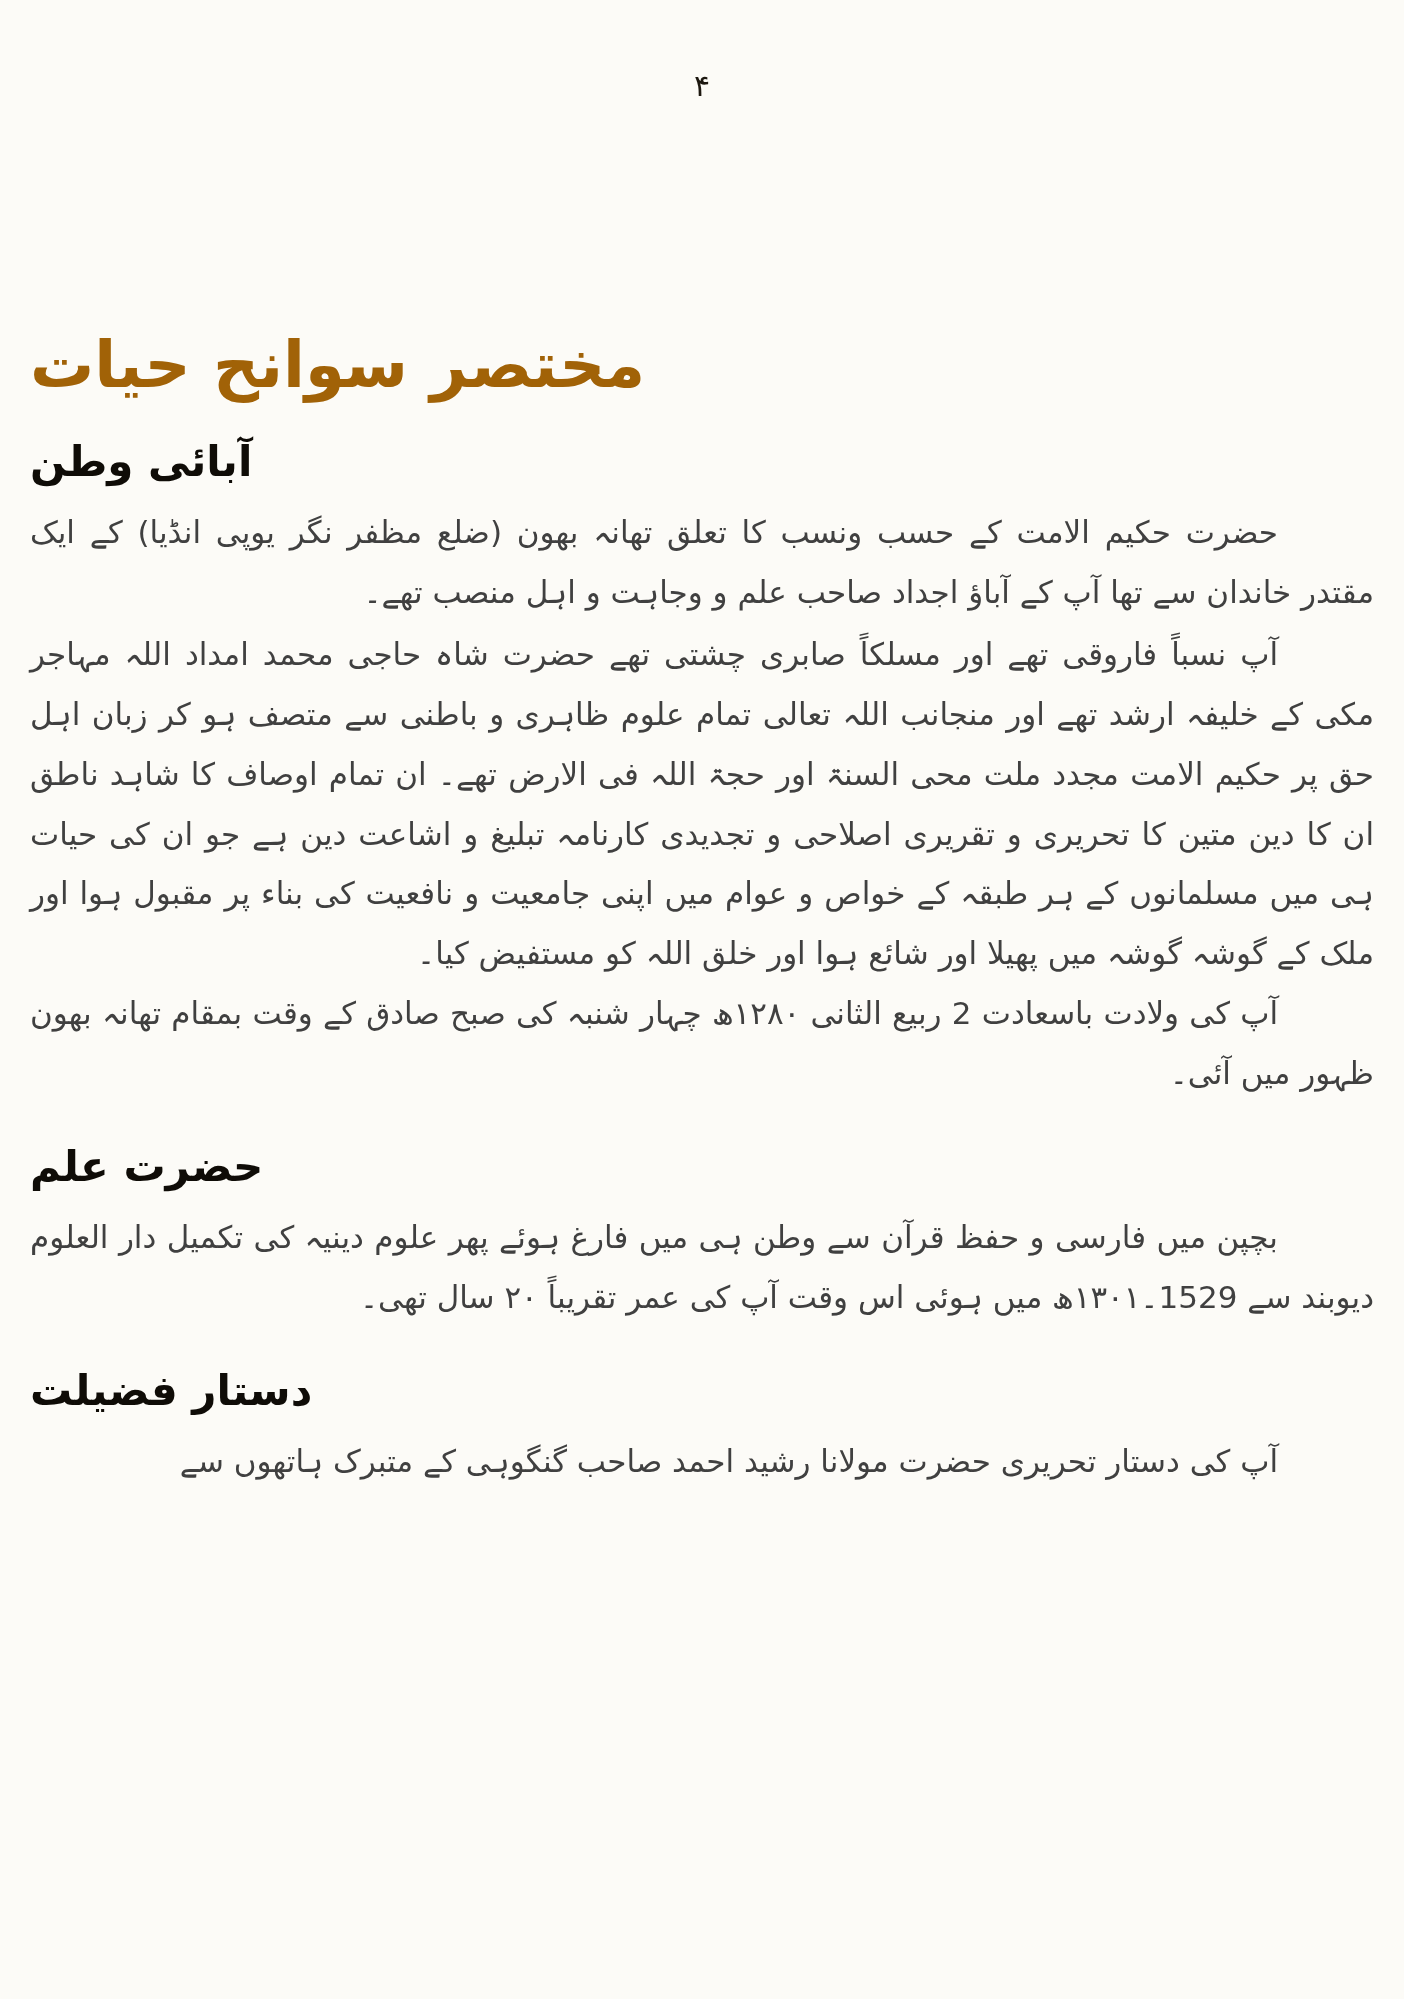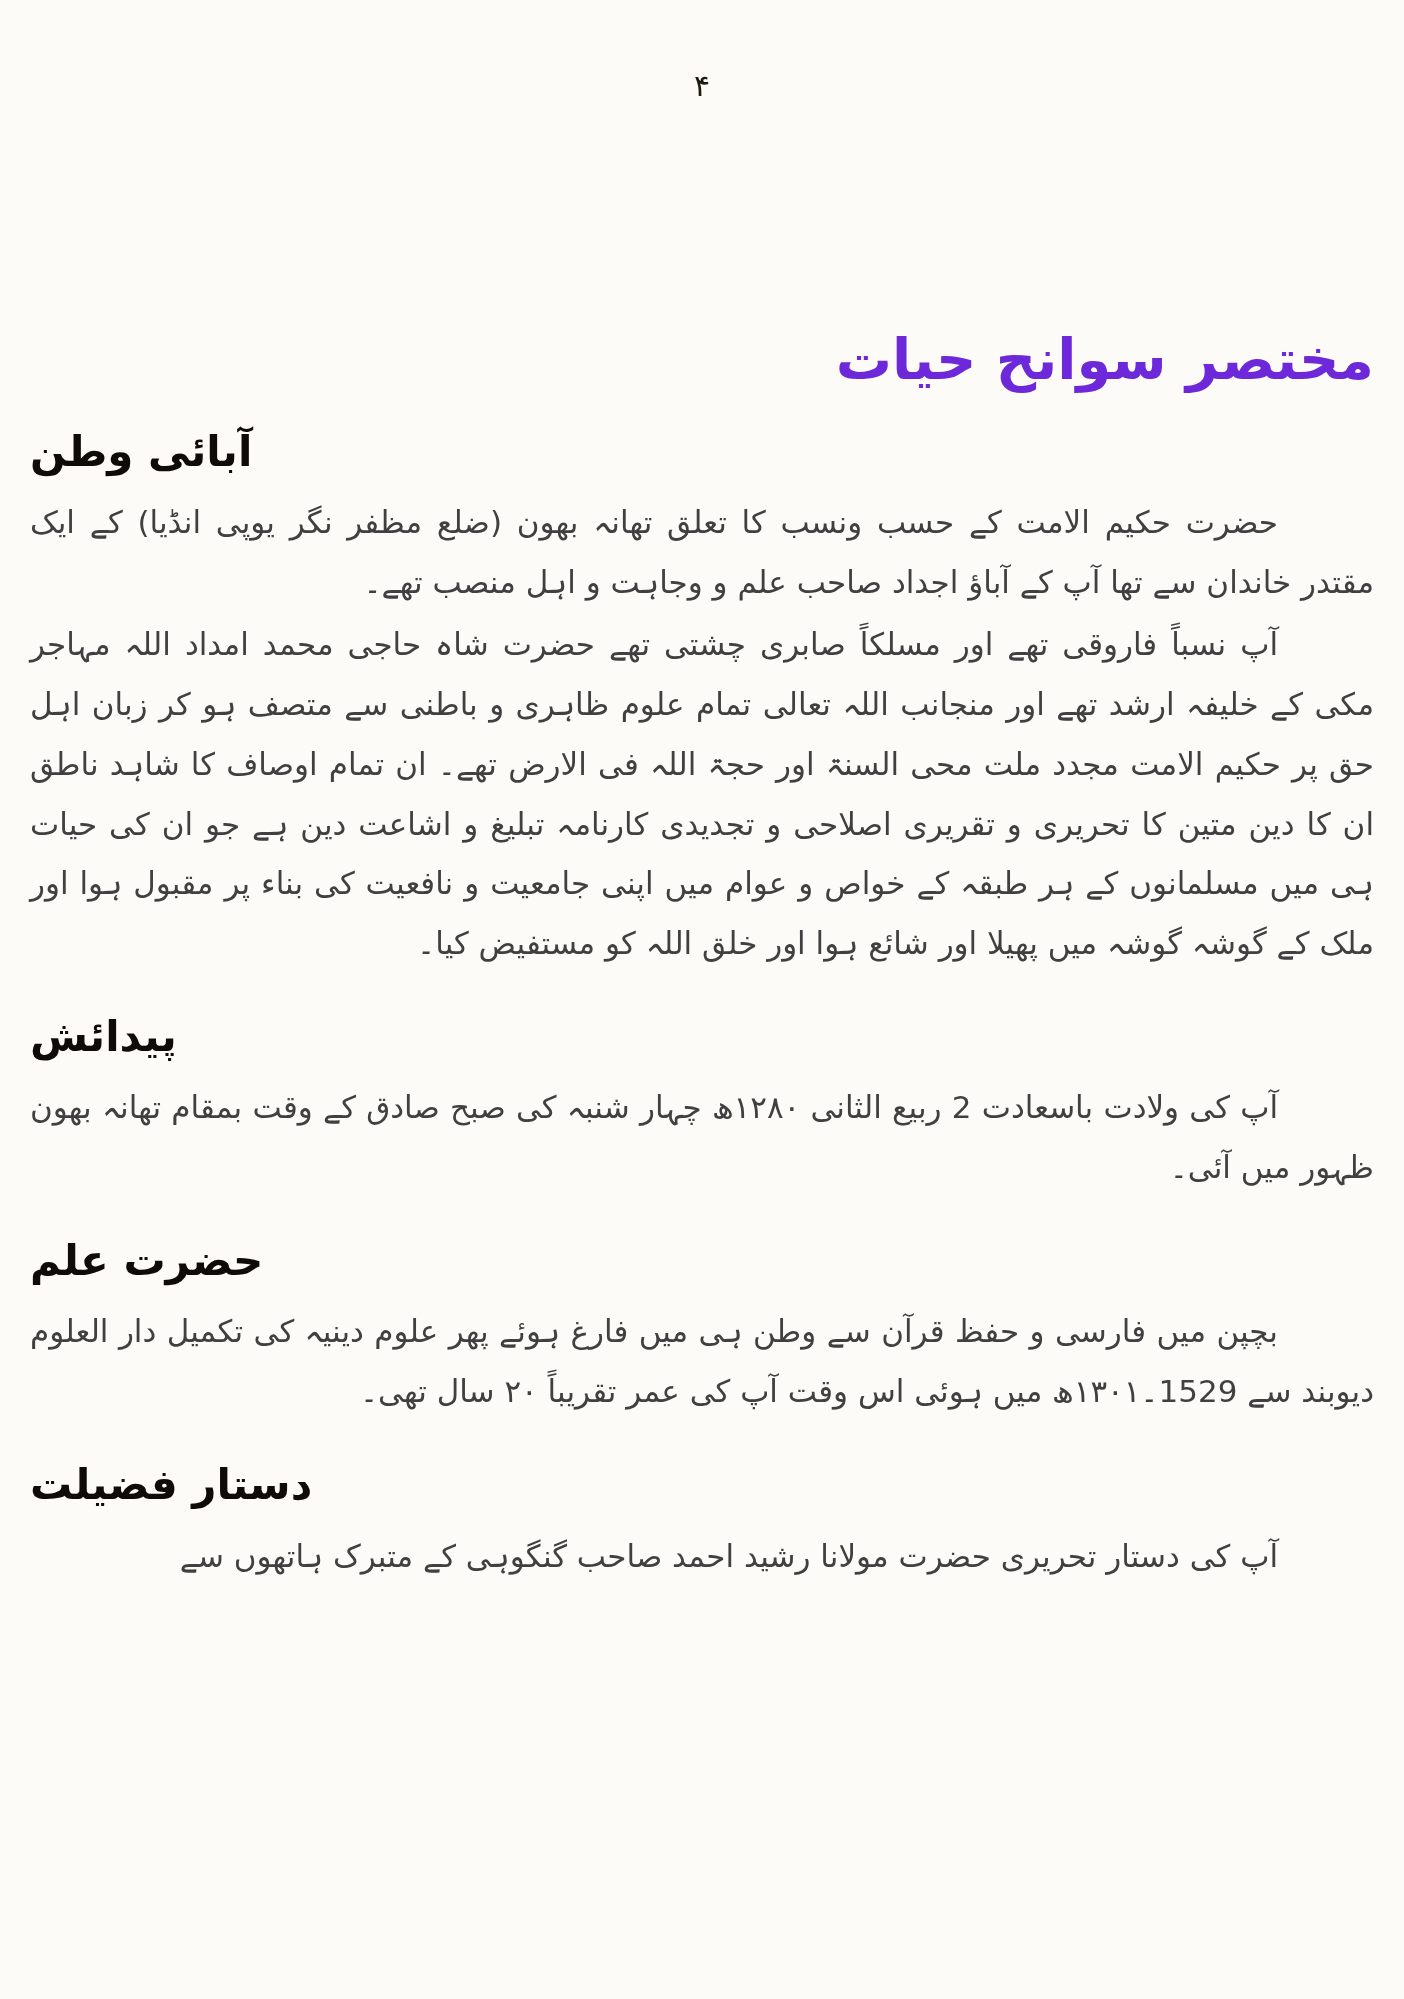--- a/index.html
+++ b/index.html
@@ -21,25 +21,25 @@
       overflow: hidden;
     }
     .pageno {
       padding-top: 68px;
       text-align: center;
       font-size: 30px;
       color: #1d1810;
     }
     .title {
       margin: 222px 0 0 0;
-      text-align: right;
-      font-size: 56px;
+      text-align: left;
+      font-size: 64px;
       line-height: 1.25;
       font-weight: 700;
-      color: #6d28d9;
+      color: #a16207;
     }
     h1, h2, p { margin: 0; }
     .heading {
       font-size: 42px;
       line-height: 1.2;
       font-weight: 700;
       color: #0f0c07;
       margin: 38px 0 16px 0;
     }
     .heading.align-left  { text-align: left; }
@@ -63,21 +63,20 @@
 
   <h1 class="title">مختصر سوانح حیات</h1>
 
   <section>
     <h2 class="heading align-left first-heading">آبائی وطن</h2>
     <p class="para">حضرت حکیم الامت کے حسب ونسب کا تعلق تھانہ بھون (ضلع مظفر نگر یوپی انڈیا) کے ایک مقتدر خاندان سے تھا آپ کے آباؤ اجداد صاحب علم و وجاہت و اہل منصب تھے۔</p>
     <p class="para">آپ نسباً فاروقی تھے اور مسلکاً صابری چشتی تھے حضرت شاہ حاجی محمد امداد اللہ مہاجر مکی کے خلیفہ ارشد تھے اور منجانب اللہ تعالی تمام علوم ظاہری و باطنی سے متصف ہو کر زبان اہل حق پر حکیم الامت مجدد ملت محی السنۃ اور حجۃ اللہ فی الارض تھے۔ ان تمام اوصاف کا شاہد ناطق ان کا دین متین کا تحریری و تقریری اصلاحی و تجدیدی کارنامہ تبلیغ و اشاعت دین ہے جو ان کی حیات ہی میں مسلمانوں کے ہر طبقہ کے خواص و عوام میں اپنی جامعیت و نافعیت کی بناء پر مقبول ہوا اور ملک کے گوشہ گوشہ میں پھیلا اور شائع ہوا اور خلق اللہ کو مستفیض کیا۔</p>
   </section>
 
   <section>
-    <h2 class="heading align-left">پیدائش</h2>
     <p class="para">آپ کی ولادت باسعادت 2 ربیع الثانی ۱۲۸۰ھ چہار شنبہ کی صبح صادق کے وقت بمقام تھانہ بھون ظہور میں آئی۔</p>
   </section>
 
   <section>
     <h2 class="heading align-left">حضرت علم</h2>
     <p class="para">بچپن میں فارسی و حفظ قرآن سے وطن ہی میں فارغ ہوئے پھر علوم دینیہ کی تکمیل دار العلوم دیوبند سے 1529۔۱۳۰۱ھ میں ہوئی اس وقت آپ کی عمر تقریباً ۲۰ سال تھی۔</p>
   </section>
 
   <section>
     <h2 class="heading align-right">دستار فضیلت</h2>

